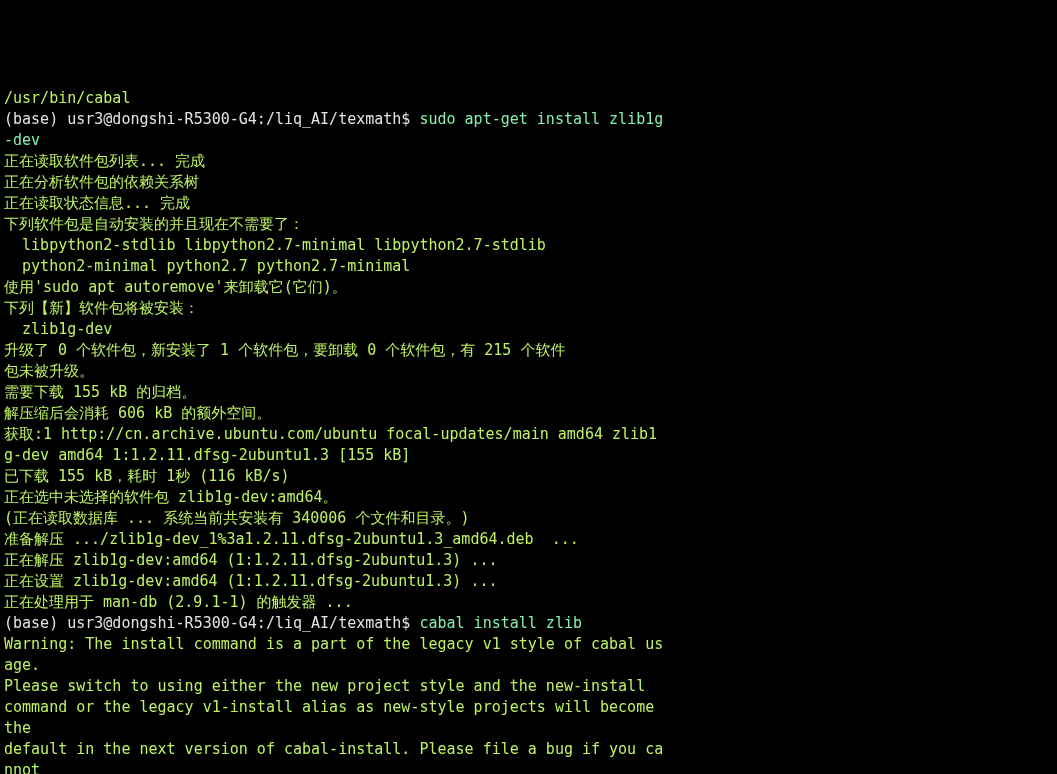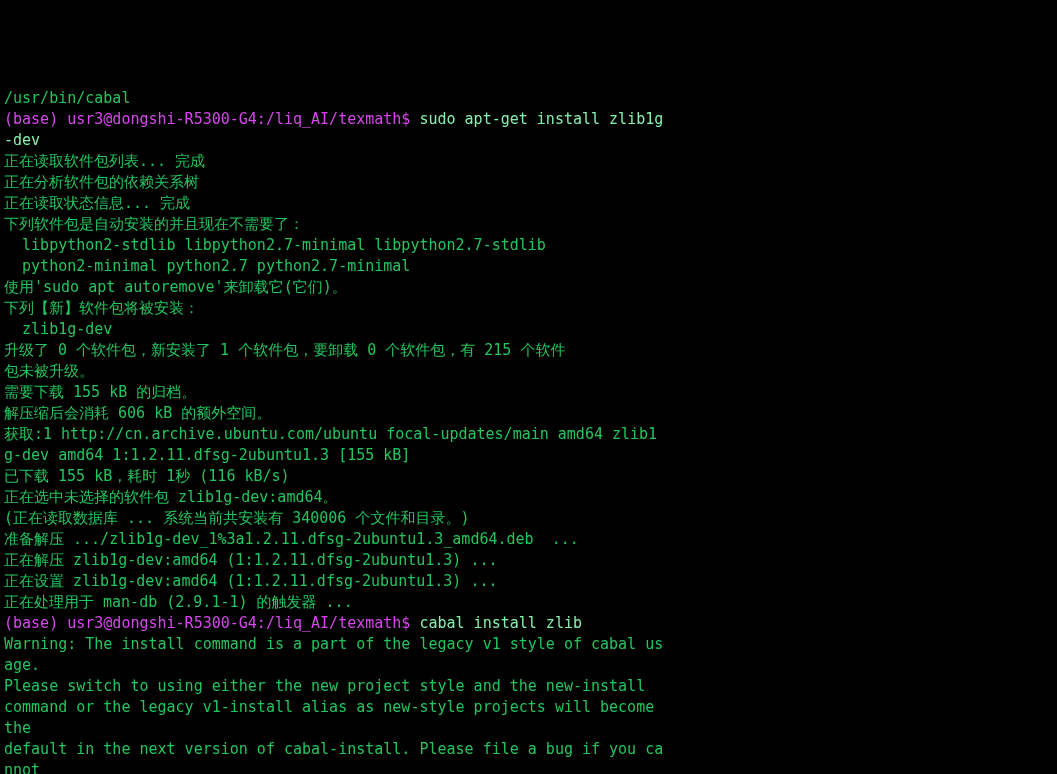--- a/index.html
+++ b/index.html
@@ -13,27 +13,27 @@
       font-family: "DejaVu Sans Mono", "Consolas", "Monaco", monospace;
       font-size: 15px;
       line-height: 1.4;
       padding: 4px 4px;
       width: 1057px;
       height: 774px;
       overflow: hidden;
       white-space: pre;
     }
     .prompt {
-      color: #d946ef;
+      color: #e5e5e5;
     }
     .command {
       color: #86efac;
     }
     .output {
-      color: #22c55e;
+      color: #bef264;
     }
     .line {
       display: block;
     }
   </style>
 </head>
 <body>
 
 
 

